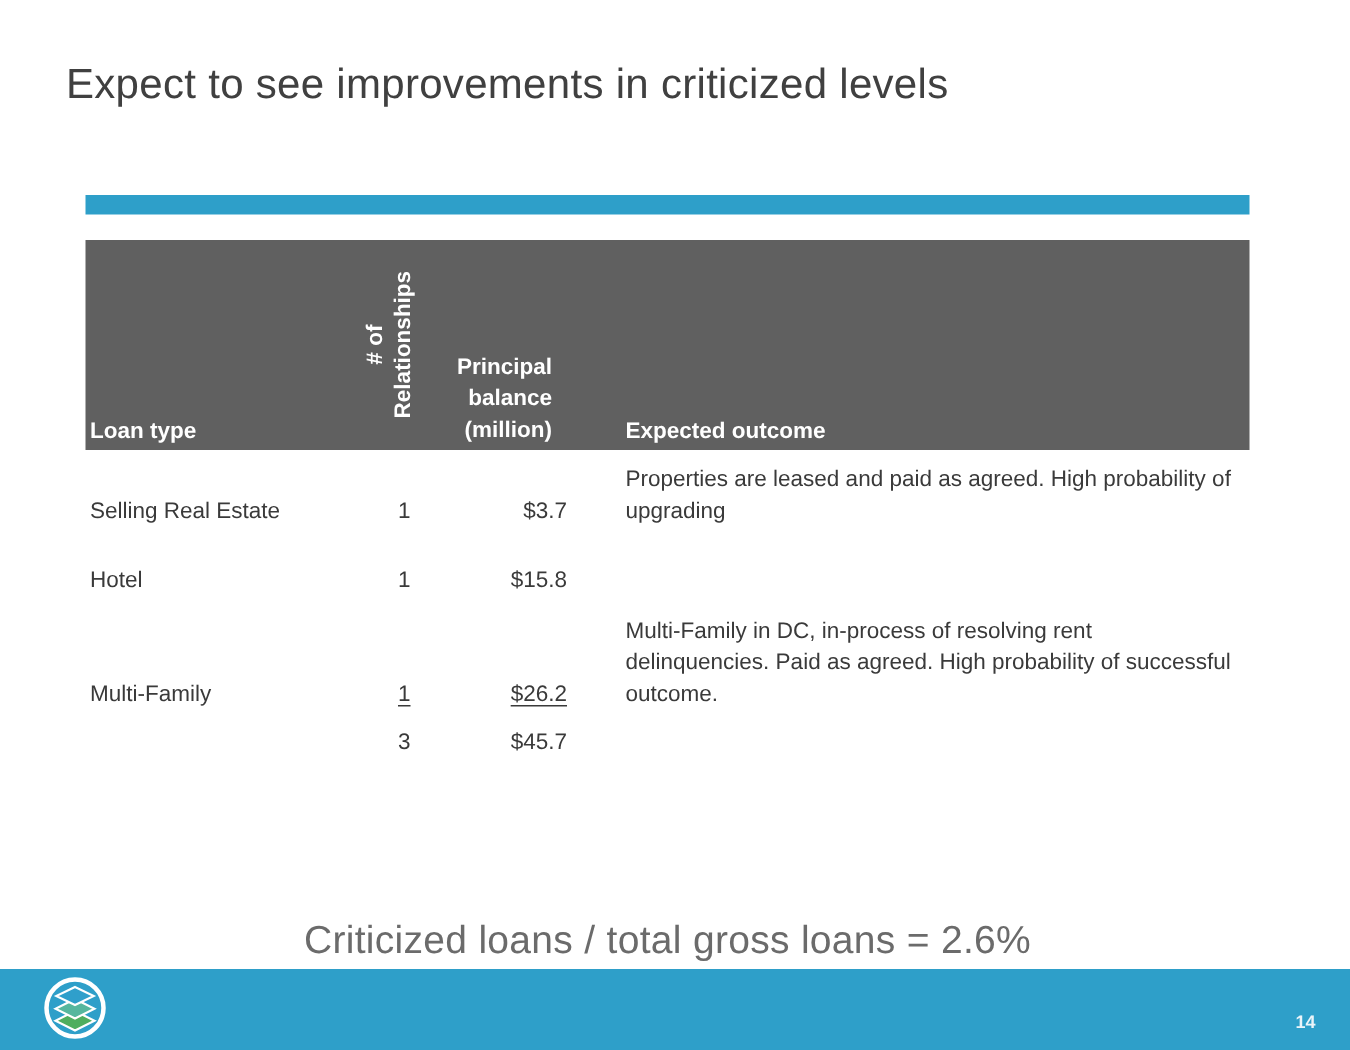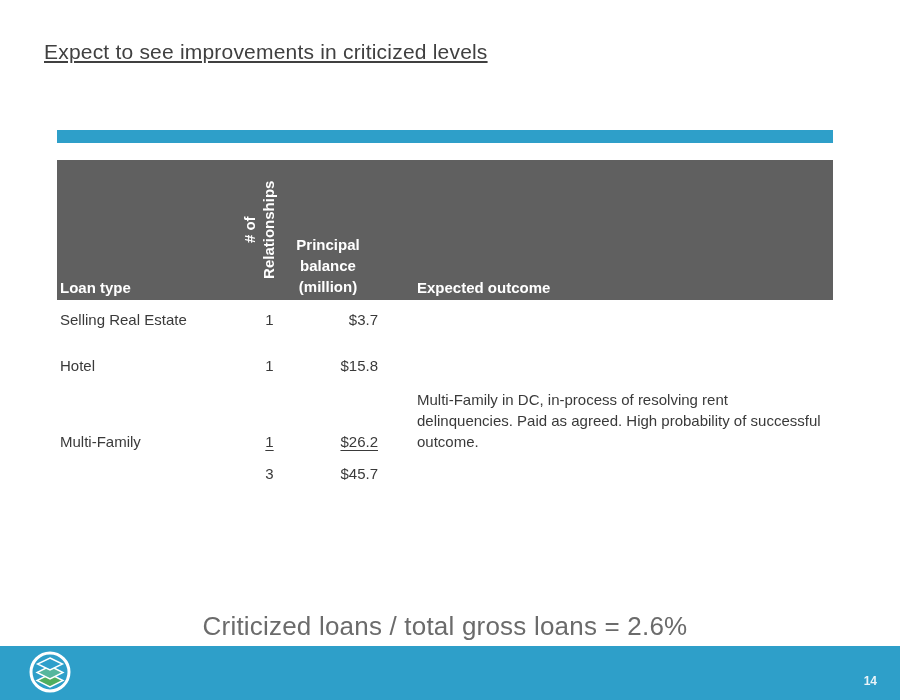--- a/index.html
+++ b/index.html
@@ -16,23 +16,22 @@
   html,body{width:900px;height:700px;}
   body{
     position:relative;
     background:#ffffff;
     font-family:"Liberation Sans", sans-serif;
     color:var(--body-color);
     overflow:hidden;
   }
   .slide-title{
     position:absolute; left:44px; top:40px;
-    font-size:21px; font-weight:400; letter-spacing:0.2px;
+    font-size:28px; font-weight:400; letter-spacing:0.2px;
     color:var(--title-color);
-    text-decoration:underline;
   }
   .accent-bar{
     position:absolute; left:57px; top:130px;
     width:776px; height:13px;
     background:var(--accent);
   }
   .table-wrap{
     position:absolute; left:57px; top:160px; width:776px;
   }
   .thead{
@@ -46,21 +45,21 @@
   .th-rel{
     position:absolute; left:158px; top:0; width:90px; height:100%;
     display:flex; align-items:center; justify-content:center;
   }
   .th-rel span{
     transform:rotate(-90deg);
     white-space:pre-line; text-align:center; line-height:1.25;
   }
   .th-principal{
     position:absolute; left:231px; bottom:3px; width:80px;
-    text-align:center; white-space:pre-line; line-height:21px;
+    text-align:right; white-space:pre-line; line-height:21px;
   }
   .th-outcome{position:absolute;left:360px;bottom:4px;}
   .trow{
     display:grid;
     grid-template-columns:170px 85px 66px 39px 1fr;
     align-items:end;
     font-size:15px; line-height:21px;
   }
   .c-loan{padding-left:3px;}
   .c-rel{text-align:center;}
@@ -106,20 +105,21 @@
 balance
 (million)</div>
     <div class="th-outcome">Expected outcome</div>
   </div>
 
   <div class="trow row-1">
     <div class="c-loan">Selling Real Estate</div>
     <div class="c-rel">1</div>
     <div class="c-principal">$3.7</div>
     <div></div>
+    <div class="c-outcome">Properties are leased and paid as agreed. High probability of upgrading</div>
   </div>
 
   <div class="trow row-2">
     <div class="c-loan">Hotel</div>
     <div class="c-rel">1</div>
     <div class="c-principal">$15.8</div>
     <div></div>
   </div>
 
   <div class="trow row-3">

